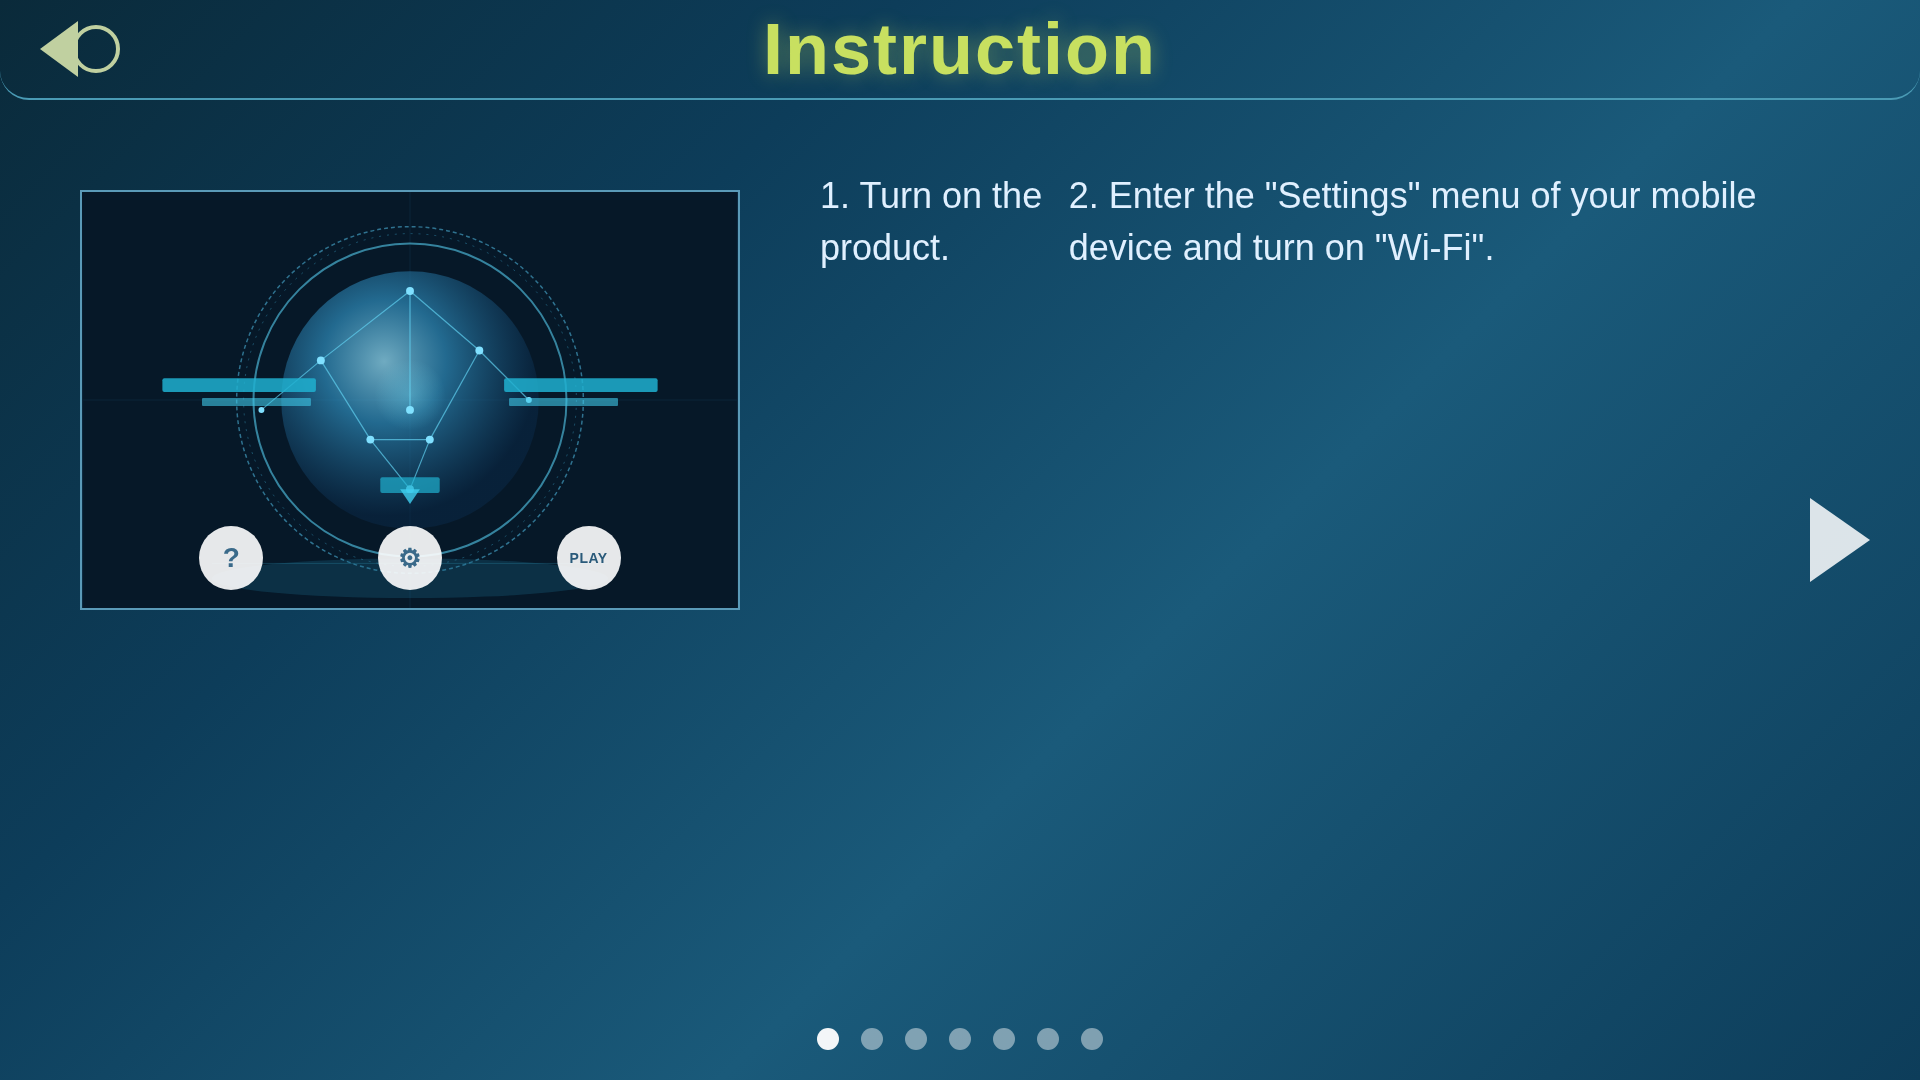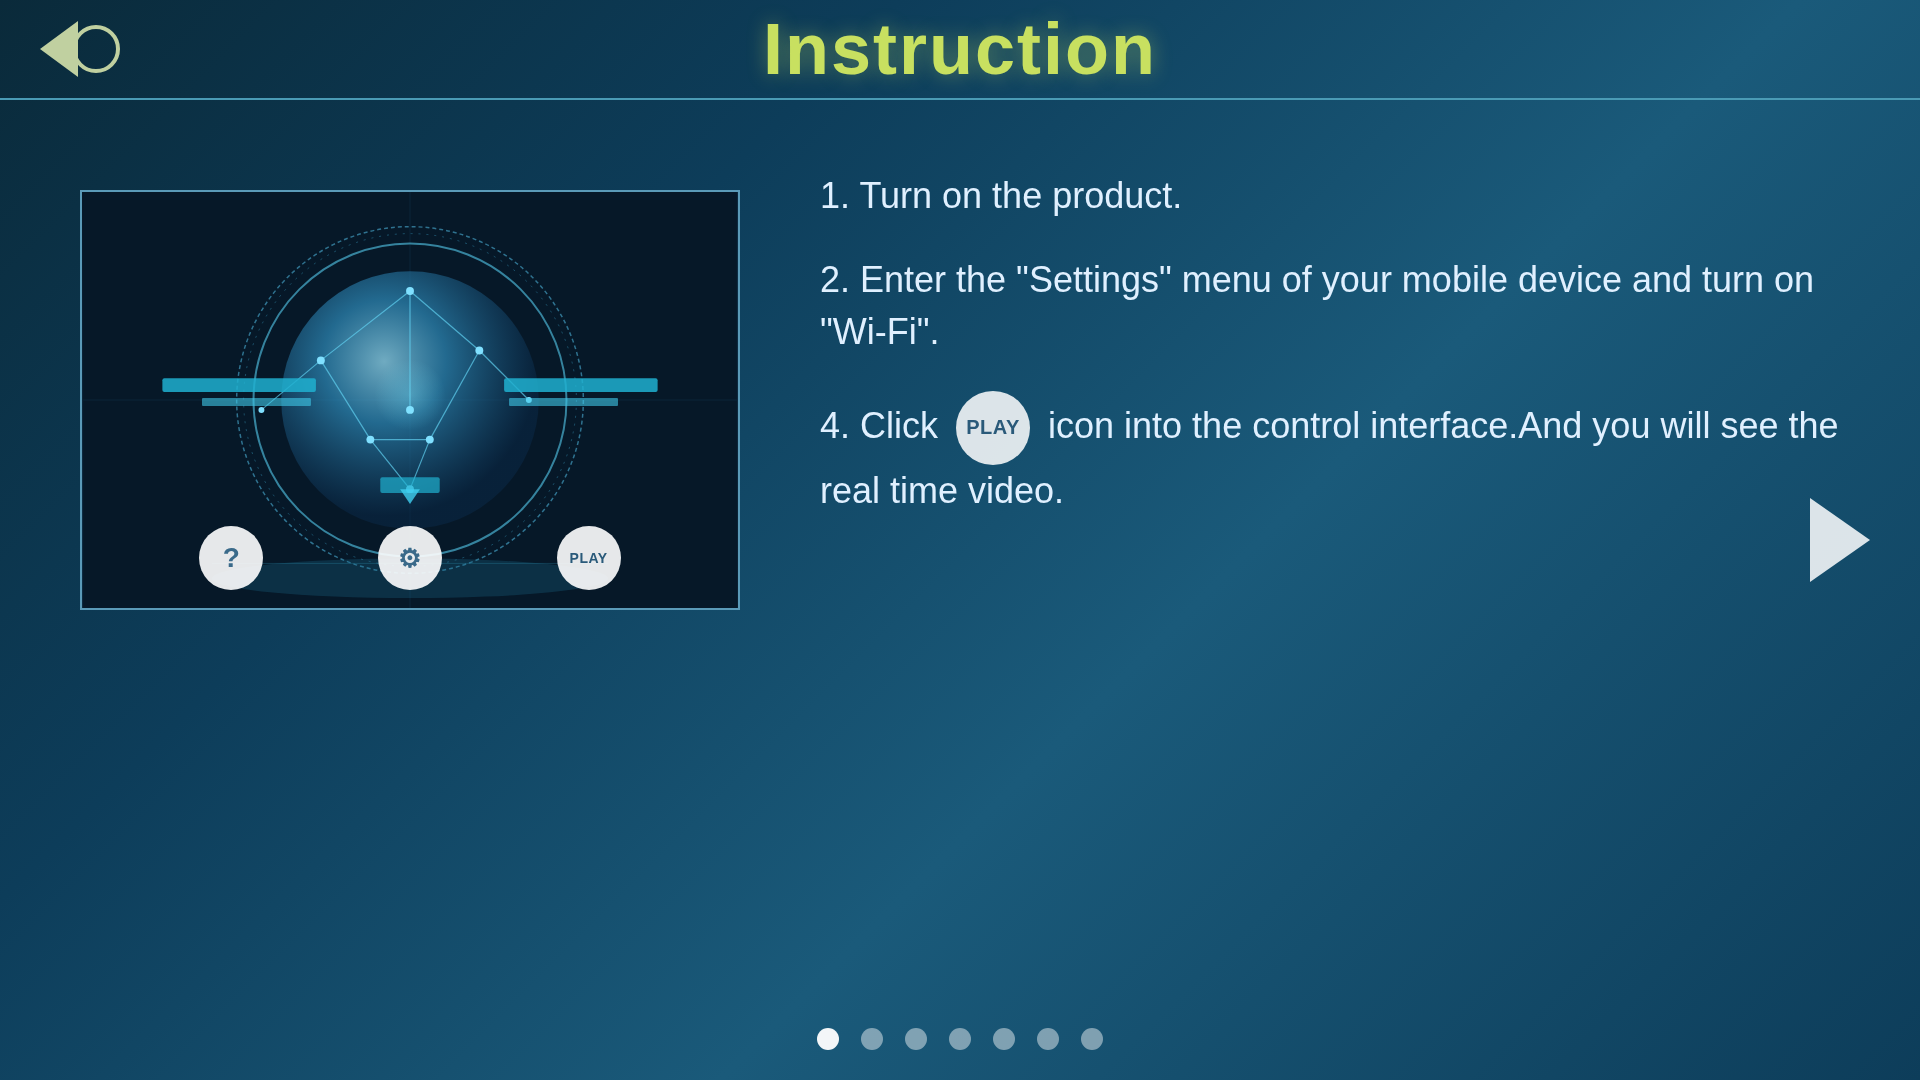--- a/index.html
+++ b/index.html
@@ -14,20 +14,21 @@
     }
 
     
     .header {
       display: flex;
       align-items: center;
       padding: 0 40px;
       height: 100px;
       border-bottom: 2px solid #4a9bb5;
       position: relative;
+      border-radius: 29px;
     }
 
     .back-btn {
       display: flex;
       align-items: center;
       cursor: pointer;
     }
 
     .back-arrow {
       width: 0;
@@ -134,21 +135,21 @@
       font-size: 14px;
       font-weight: bold;
       color: #2a5a7a;
       letter-spacing: 0.5px;
     }
 
     
     .instructions-panel {
       flex: 1;
       display: flex;
-      flex-direction: column;
+      flex-direction: row;
       justify-content: flex-start;
       padding-top: 10px;
       gap: 0;
     }
 
     .instruction-item {
       font-size: 36px;
       color: #e0f0ff;
       line-height: 1.45;
       margin-bottom: 32px;
@@ -294,23 +295,20 @@
     </div>
   </div>
 
   <div class="instructions-panel">
     <div class="instruction-item">
       <span>1. Turn on the product.</span>
     </div>
     <div class="instruction-item">
       <span>2. Enter the "Settings" menu of your mobile device and turn on "Wi-Fi".</span>
     </div>
-    <div class="instruction-item">
-      <span>4.  Click </span><span class="play-badge">PLAY</span><span> icon into the control interface.And you will see the real time video.</span>
-    </div>
   </div>
 
 </div>
 
 <div class="next-arrow"></div>
 
 <div class="pagination">
   <div class="dot active"></div>
   <div class="dot"></div>
   <div class="dot"></div>

